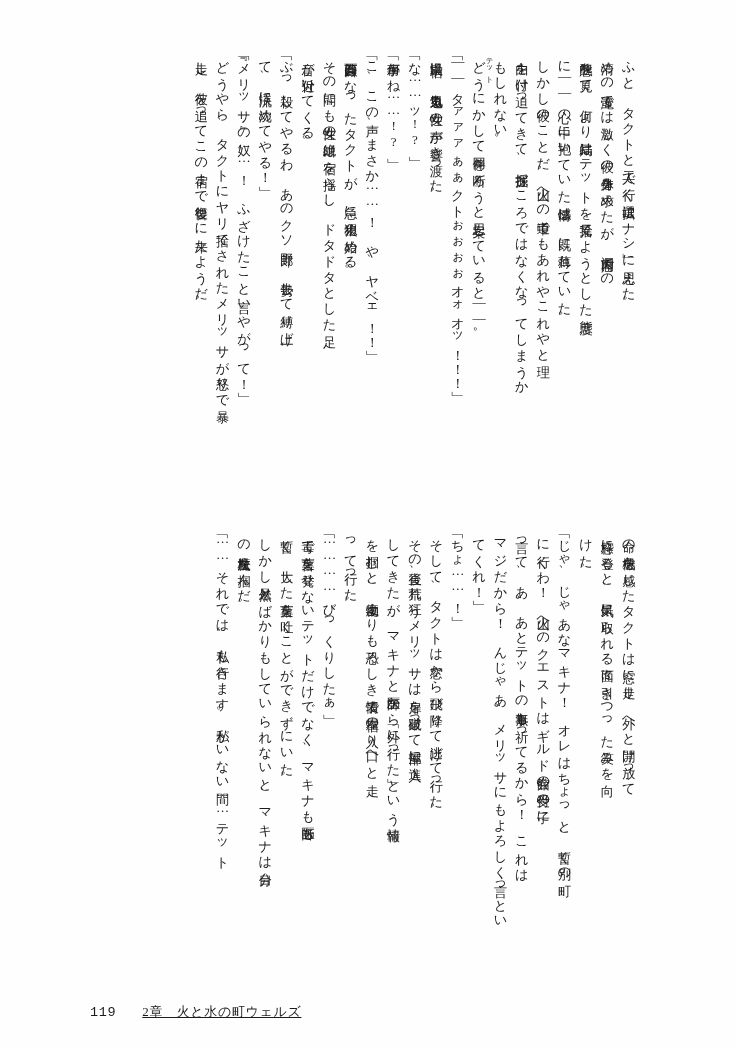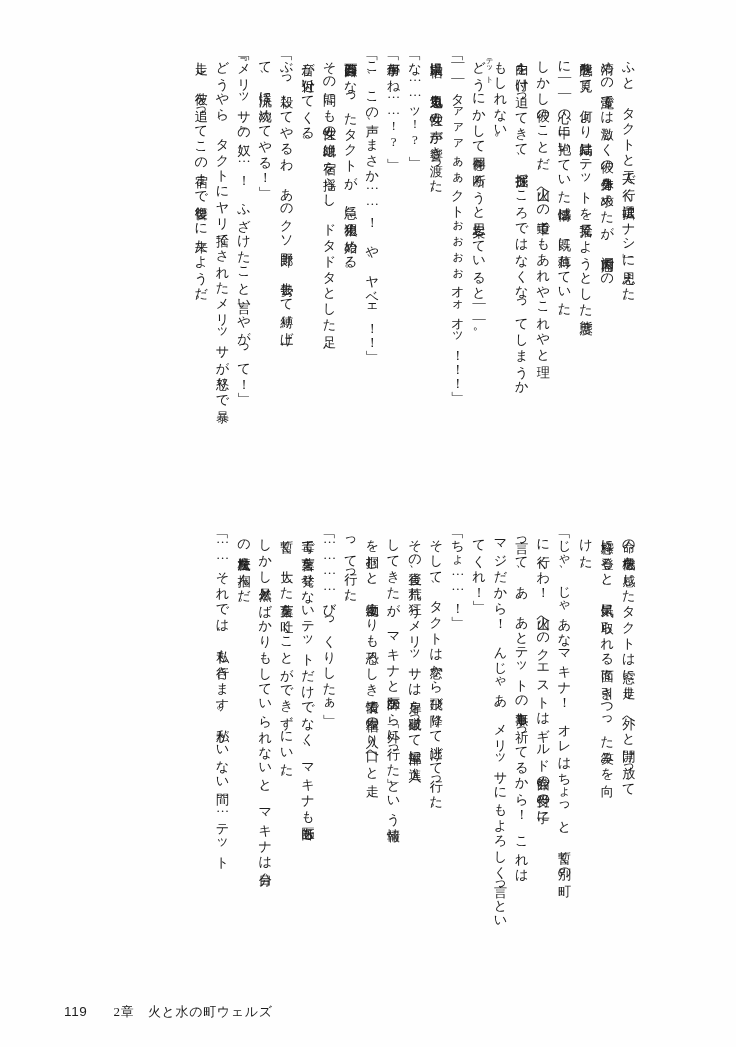--- a/index.html
+++ b/index.html
@@ -67,25 +67,27 @@
     left: 64px;
     bottom: 26px;
     display: flex;
     align-items: baseline;
     gap: 26px;
     font-size: 13px;
     color: #1c1c1c;
     letter-spacing: 0.05em;
   }
   .footer .pagenum {
-    font-family: Liberation Sans, sans-serif;
+    font-family: Liberation Mono, monospace;
     font-size: 13.5px;
+    margin-left: 26px;
   }
   .footer .chapter {
     font-size: 13px;
+    text-decoration: underline;
   }
 </style>
 </head>
 <body>
 
 <div class="page">
 
   <div class="vcol-block" id="upper-block">
     <p>ふと、タクトと二人で行く選択は「ナシ」に思えた。
 清めの滝壺では激しく彼の身体を求めたが、洞窟内での

